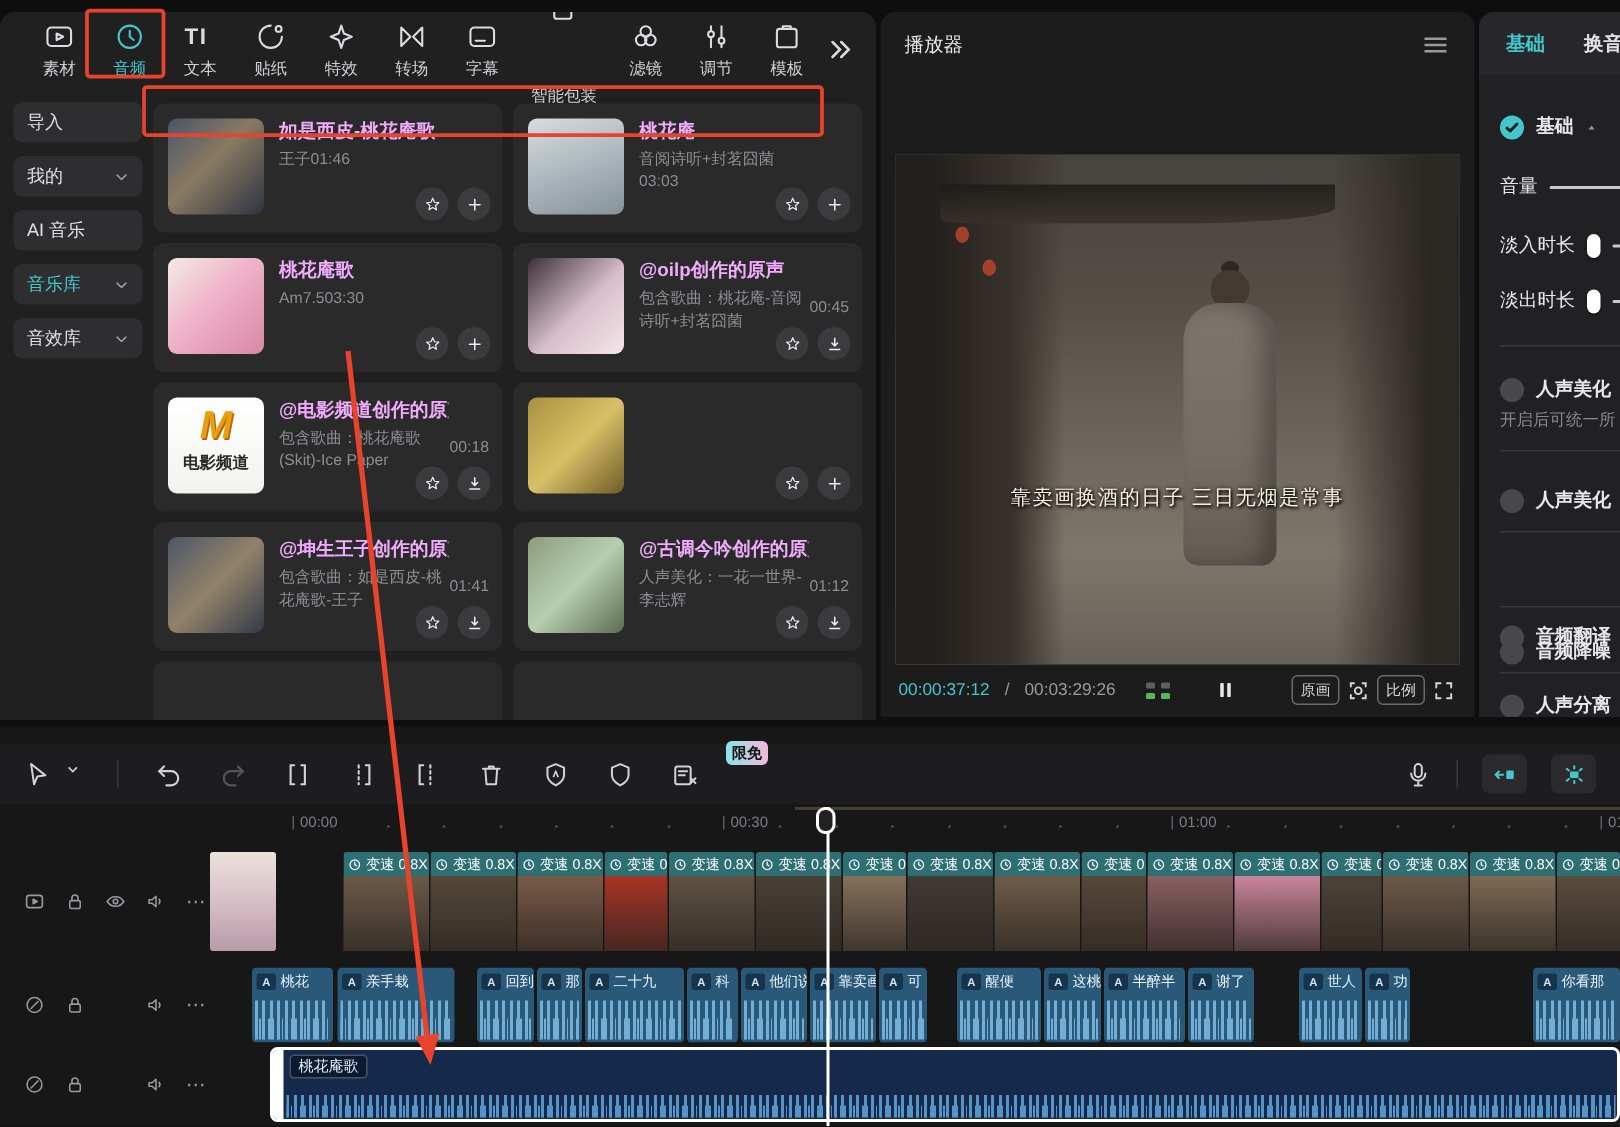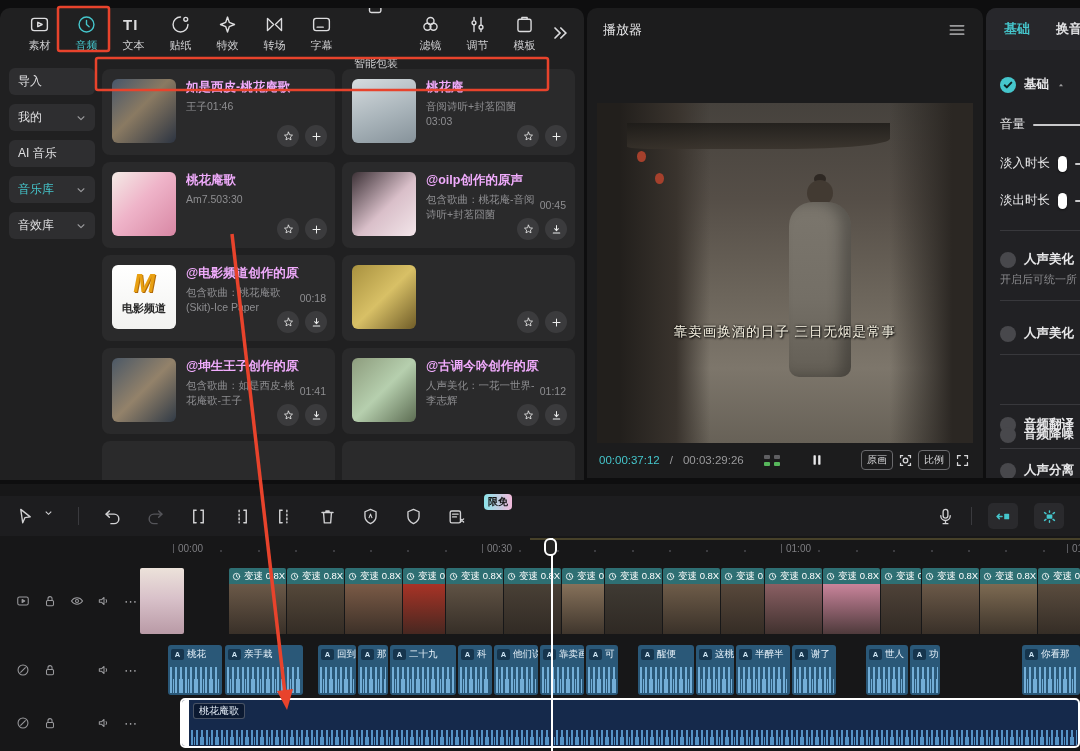--- a/index.html
+++ b/index.html
@@ -656,21 +656,21 @@
         <svg viewBox="0 0 24 24" fill="none" stroke="currentColor" stroke-width="2" stroke-linecap="round">
             <rect x="8" y="9" width="8" height="6" fill="currentColor" stroke="none" rx="1"></rect>
             <path d="M12 4v2M12 18v2M5 6.5L7 8M19 6.5L17 8M5 17.5L7 16M19 17.5L17 16"></path>
           </svg>
       </span>
     </span>
   </div>
 
   <div class="ruler-accent"></div>
   <div class="tl-ruler">
-      <div class="rlabel" style="left: 38px;">00:00</div>
+      <div class="rlabel" style="left: 60px;">00:00</div>
       <div class="rlabel" style="left: 347px;">00:30</div>
       <div class="rlabel" style="left: 646px;">01:00</div>
       <div class="rlabel" style="left: 932px;">01:3</div>
       <div class="rtick" style="left: 80.375px;"></div>
       <div class="rtick" style="left: 117.75px;"></div>
       <div class="rtick" style="left: 155.125px;"></div>
       <div class="rtick" style="left: 192.5px;"></div>
       <div class="rtick" style="left: 229.875px;"></div>
       <div class="rtick" style="left: 267.25px;"></div>
       <div class="rtick" style="left: 304.625px;"></div>

